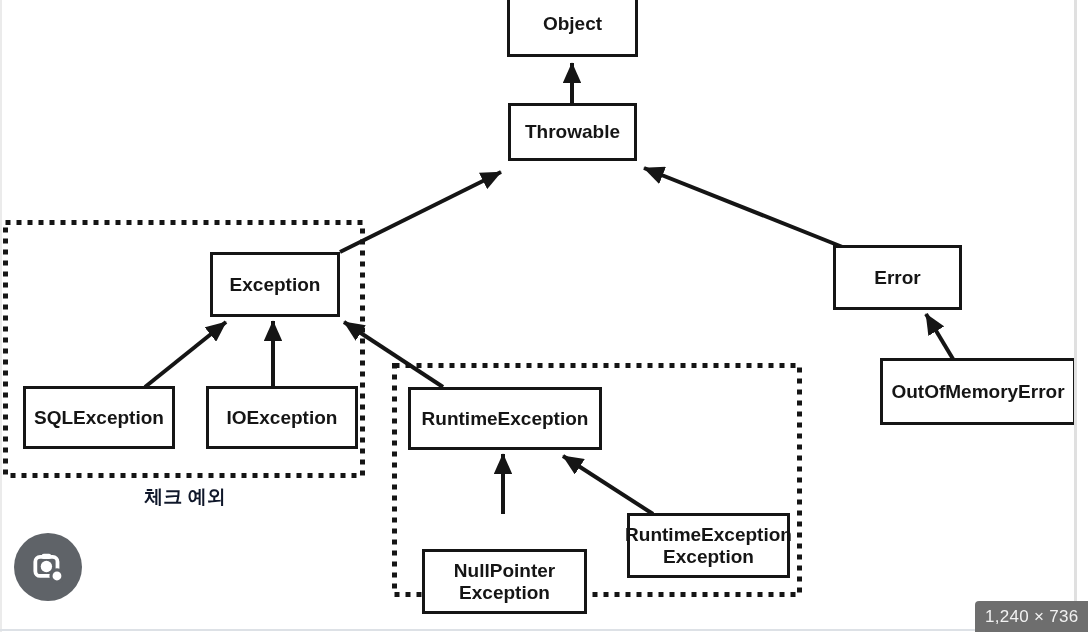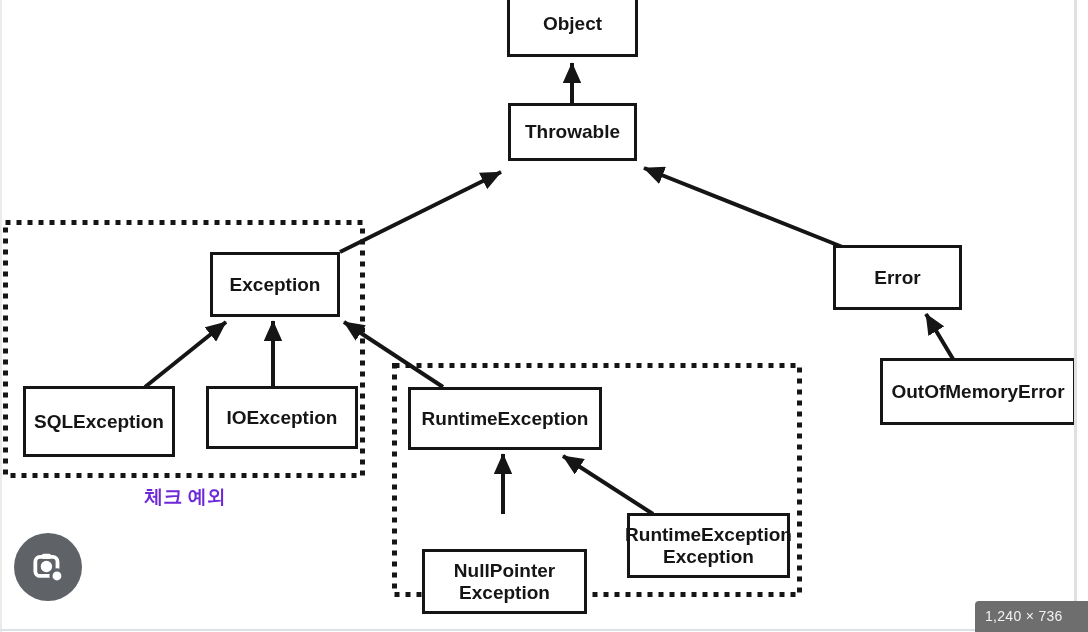--- a/index.html
+++ b/index.html
@@ -34,31 +34,31 @@
     flex-direction: column;
     align-items: center;
     justify-content: center;
     text-align: center;
     z-index: 2;
   }
   #node-object            { left: 507px; top:  -9px; width: 131px; height: 66px; }
   #node-throwable         { left: 508px; top: 103px; width: 129px; height: 58px; }
   #node-exception         { left: 210px; top: 252px; width: 130px; height: 65px; }
   #node-error             { left: 833px; top: 245px; width: 129px; height: 65px; }
-  #node-sql-exception     { left:  23px; top: 386px; width: 152px; height: 71px; }
+  #node-sql-exception     { left:  23px; top: 386px; width: 152px; height: 63px; }
   #node-io-exception      { left: 206px; top: 386px; width: 152px; height: 63px; }
   #node-runtime-exception { left: 408px; top: 387px; width: 194px; height: 63px; }
   #node-null-pointer      { left: 422px; top: 513px; width: 165px; height: 65px; margin-top: 36px; }
   #node-illegal-argument  { left: 627px; top: 513px; width: 163px; height: 65px; }
   #node-out-of-memory     { left: 880px; top: 358px; width: 196px; height: 67px; }
 
   
   .group-caption {
     position: absolute;
-    color: #6d28d9;
+    color: #0f172a;
     font-weight: bold;
     font-size: 19px;
     text-align: center;
     z-index: 2;
   }
   #caption-checked   { left:  95px; top: 484px; width: 180px; }
   #caption-unchecked { left: 448px; top: 603px; width: 324px; }
 
   
   .frame-line { position: absolute; z-index: 3; }
@@ -80,21 +80,21 @@
     border: none;
   }
 
   #size-badge {
     position: absolute;
     left: 975px; top: 601px;
     width: 113px; height: 31px;
     background: #6e6e6e;
     border-top-left-radius: 4px;
     color: #f2f2f2;
-    font-size: 14px;
+    font-size: 17px;
     line-height: 31px;
     padding-left: 10px;
     letter-spacing: 0.3px;
     white-space: nowrap;
     overflow: hidden;
     z-index: 4;
   }
 </style>
 </head>
 <body>

